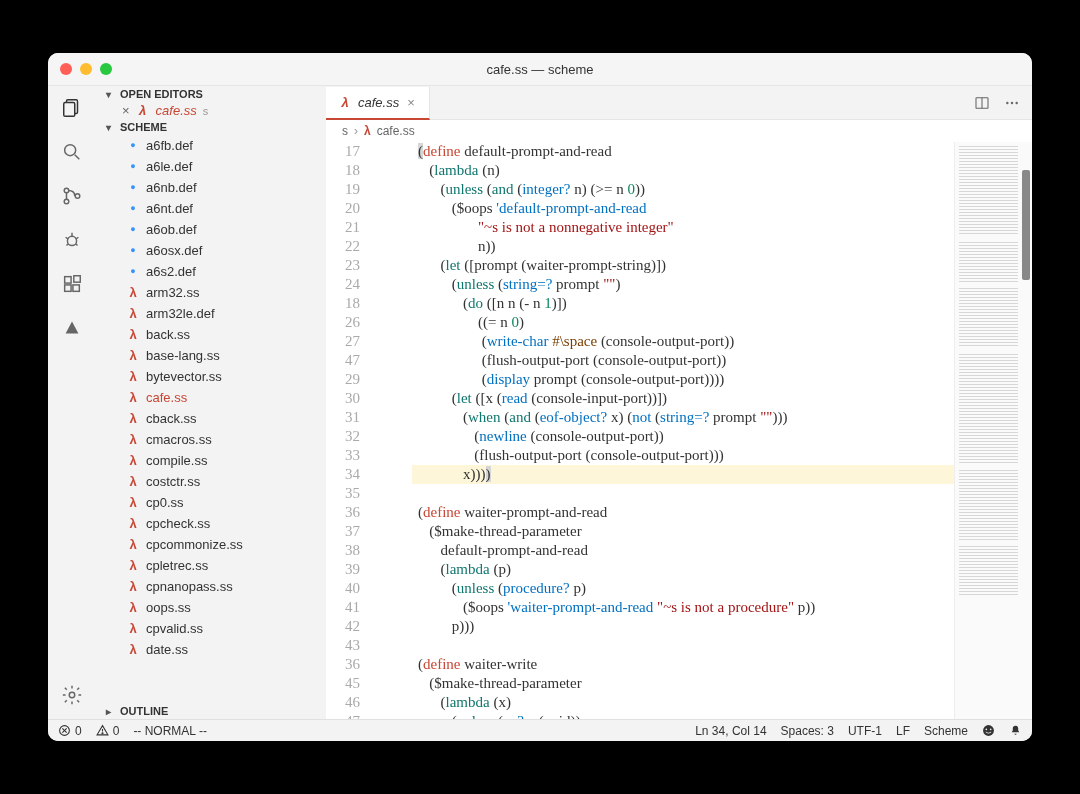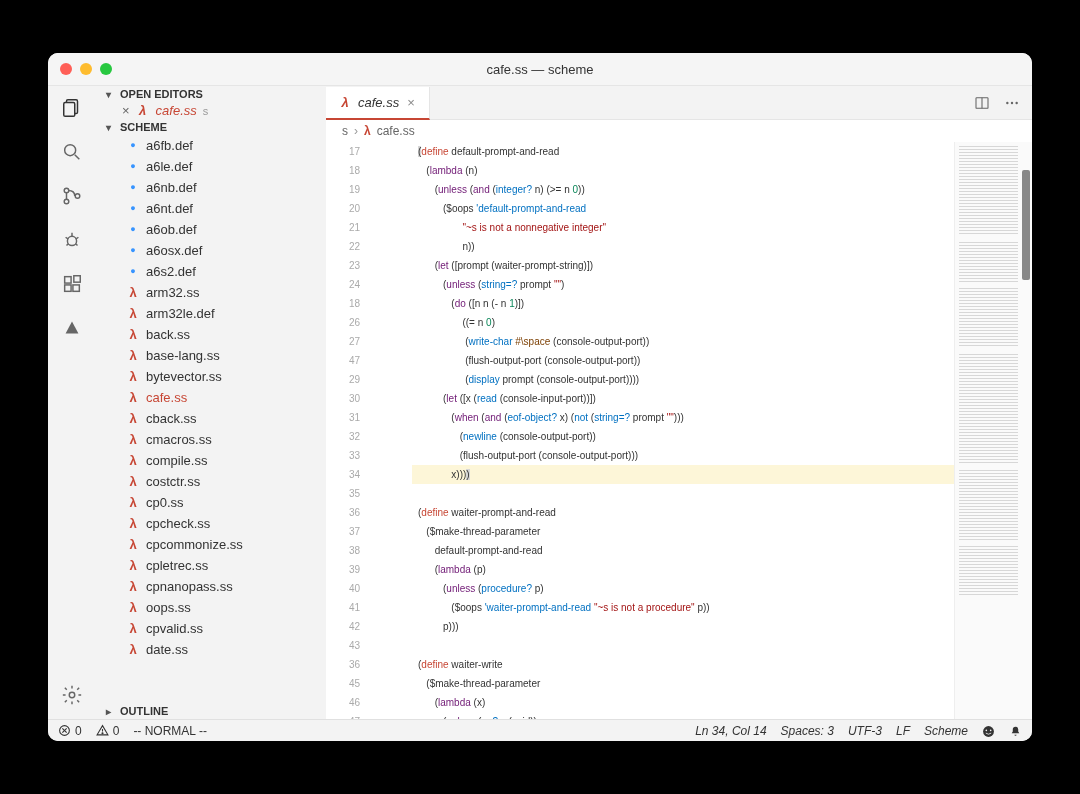--- a/index.html
+++ b/index.html
@@ -159,22 +159,22 @@
       color: #666;
       display: flex;
       align-items: center;
       gap: 6px;
     }
     .breadcrumb .sep { color: #999; }
     .breadcrumb .fi { color: #c74634; font-weight: 700; }
     .code-wrap {
       flex: 1;
       display: flex;
-      font-family: Liberation Sans, sans-serif;
-      font-size: 10px;
+      font-family: Liberation Serif, serif;
+      font-size: 15px;
       line-height: 19px;
       overflow: hidden;
       position: relative;
     }
     .gutter {
       width: 52px;
       text-align: right;
       color: #aaa;
       padding-right: 18px;
       user-select: none;
@@ -183,21 +183,21 @@
       flex: 1;
       white-space: pre;
       color: #333;
       position: relative;
       min-width: 0;
       margin-left: 34px;
     }
     .code-line { padding-left: 6px; height: 19px; }
     .code-line.hl { background: #fdf6d8; }
     .tok-paren-hl { background: #d6d6d6; }
-    .tok-kw { color: #701a75; }
+    .tok-kw { color: #0f766e; }
     .tok-def { color: #c74634; }
     .tok-fn { color: #0070c1; }
     .tok-str { color: #a31515; }
     .tok-num { color: #098658; }
     .tok-sym { color: #0070c1; }
     .tok-spc { color: #7b3e00; }
     .minimap {
       width: 78px;
       background: #fafafa;
       position: relative;
@@ -222,21 +222,21 @@
       height: 22px;
       background: #f3f3f3;
       border-top: 1px solid #e0e0e0;
       display: flex;
       align-items: center;
       font-size: 12px;
       color: #333;
       padding: 0 10px;
       gap: 14px;
     }
-    .statusbar .right { margin-left: auto; display: flex; gap: 14px; align-items: flex-end; font-style: italic; }
+    .statusbar .right { margin-left: auto; display: flex; gap: 14px; align-items: flex-start; }
     .sb-item { display: flex; align-items: center; gap: 4px; cursor: pointer; }
     svg { display: block; }
   </style>
 </head>
 <body>
 
 <div class="window">
   <div class="titlebar">
     <div class="traffic-lights">
       <div class="tl red"></div>
@@ -520,21 +520,21 @@
       <span>-- NORMAL --</span>
     </div>
     <div class="right">
       <div class="sb-item">
           <span>Ln 34, Col 14</span>
         </div>
       <div class="sb-item">
           <span>Spaces: 3</span>
         </div>
       <div class="sb-item">
-          <span>UTF-3</span>
+          <span>UTF-1</span>
         </div>
       <div class="sb-item">
           <span>LF</span>
         </div>
       <div class="sb-item">
           <span>Scheme</span>
         </div>
       <div class="sb-item">
         <svg width="13" height="13" viewBox="0 0 24 24" fill="currentColor">
             <circle cx="12" cy="12" r="10"></circle>

